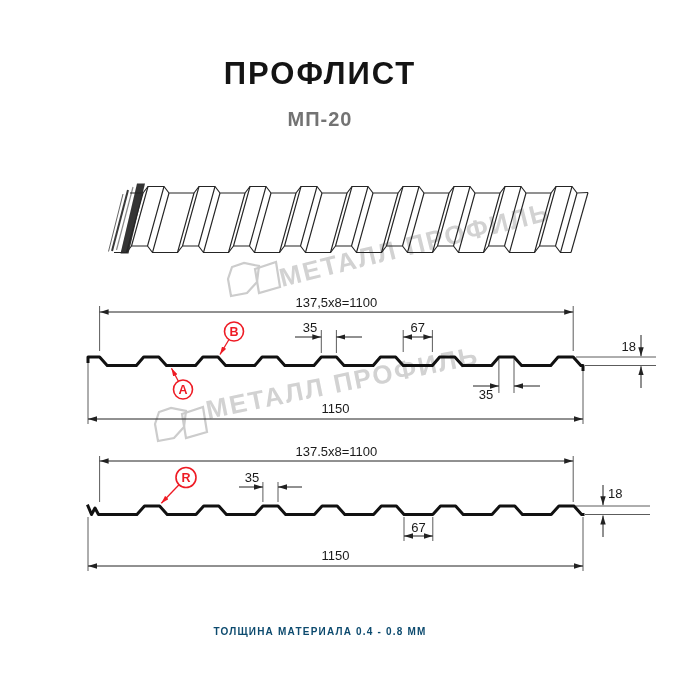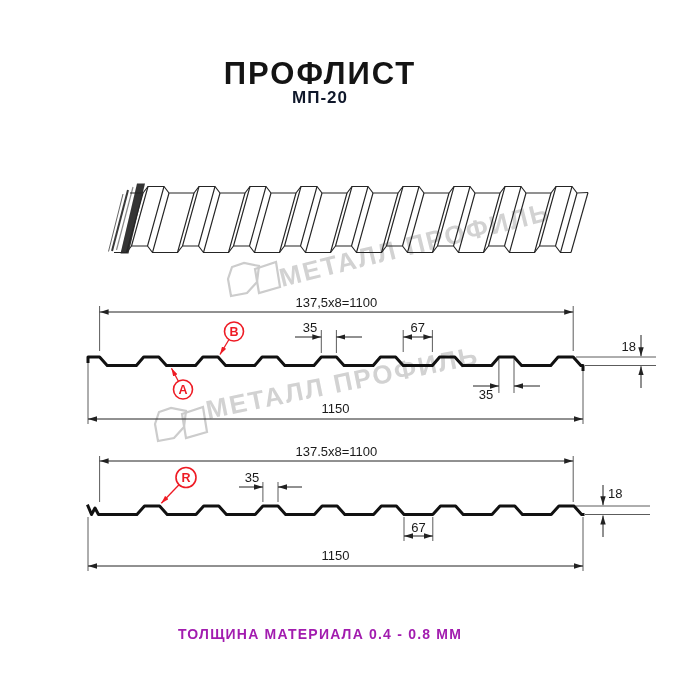--- a/index.html
+++ b/index.html
@@ -1,20 +1,20 @@
 <!DOCTYPE html>
 <html><head>
 <meta charset="utf-8">
 <style>
   html,body{margin:0;padding:0;background:#ffffff;}
   body{width:700px;height:700px;position:relative;font-family:"Liberation Sans",sans-serif;overflow:hidden;}
   .abs{position:absolute;left:0;width:640px;text-align:center;}
   #title{top:56px;font-size:31px;font-weight:800;letter-spacing:2px;color:#141414;}
-  #subtitle{top:88px;font-size:17px;font-weight:700;letter-spacing:1px;color:#0f172a;}
-  #footer-note{top:626px;font-size:14px;font-weight:600;letter-spacing:1.2px;color:#a21caf;}
+  #subtitle{top:108px;font-size:20px;font-weight:700;letter-spacing:1px;color:#737373;}
+  #footer-note{top:626px;font-size:10px;font-weight:600;letter-spacing:1.2px;color:#0c4a6e;}
   svg{position:absolute;top:0;left:0;}
   .thick{fill:none;stroke:#111;stroke-width:3;stroke-linejoin:round;stroke-linecap:square;}
   .sheet{fill:none;stroke:#252525;stroke-width:1.15;stroke-linejoin:miter;}
   .ext{stroke:#4a4a4a;stroke-width:0.9;fill:none;}
   .dim{stroke:#222;stroke-width:1;fill:none;}
   .dimtxt{font-size:13px;fill:#1a1a1a;}
   .red{stroke:#ee1b24;fill:none;stroke-width:1.6;}
   .redln{stroke:#ee1b24;stroke-width:1.3;fill:none;}
   .redtxt{font-size:12.5px;font-weight:700;fill:#ee1b24;}
   .wmtext{font-size:26px;font-weight:700;letter-spacing:2px;fill:#d2d2d2;}

